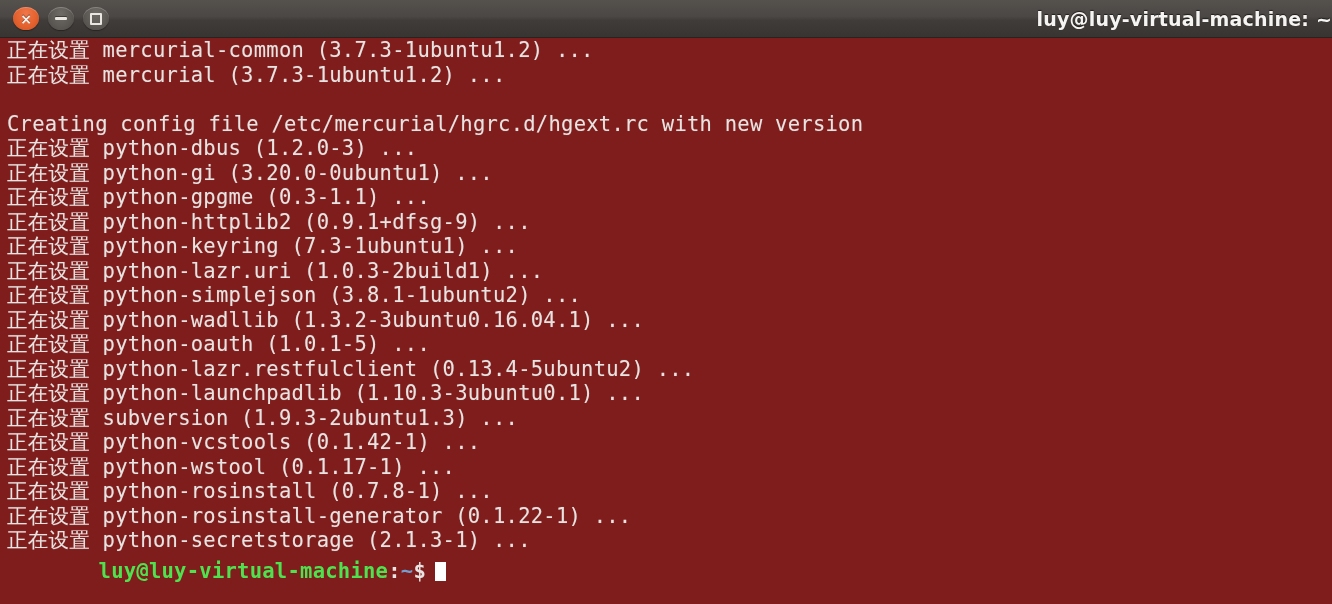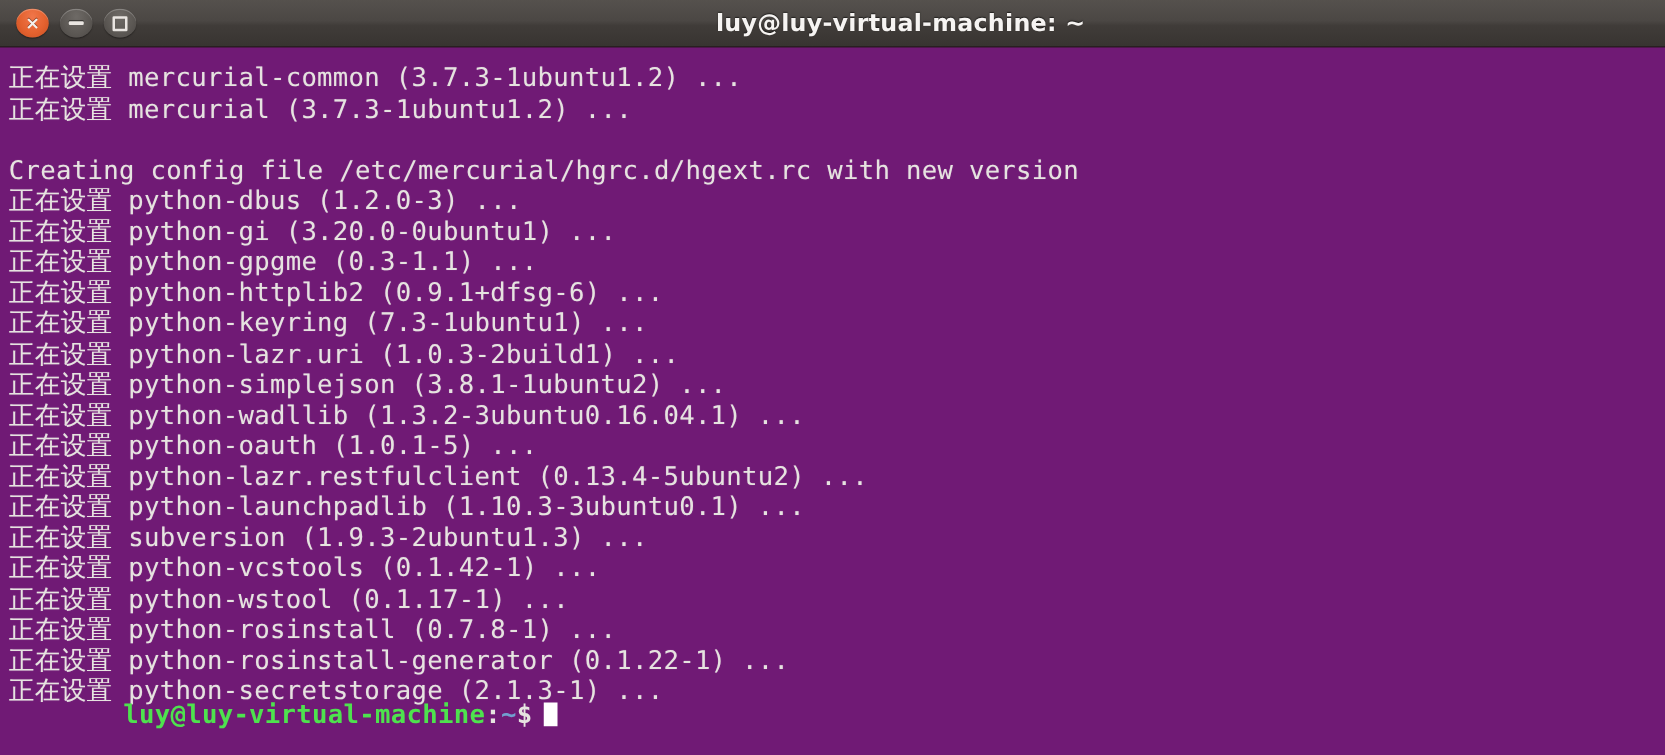--- a/index.html
+++ b/index.html
@@ -68,40 +68,40 @@
   .glyph-max {
     display: block;
     width: 12px;
     height: 12px;
     border: 2px solid #e9e5e1;
     border-radius: 1px;
     box-sizing: border-box;
   }
   .title-text {
     flex: 1;
-    text-align: center;
+    text-align: right;
     color: #f6f4f2;
     font-family: "DejaVu Sans", sans-serif;
     font-size: 19px;
     font-weight: bold;
     letter-spacing: 0.2px;
     text-shadow: 0 -1px 1px rgba(0,0,0,0.6);
     white-space: nowrap;
     overflow: hidden;
   }
   
   .terminal {
     position: absolute;
     top: 38px;
     left: 0;
     right: 0;
     bottom: 0;
-    background: #701a75;
+    background: #7f1d1d;
     overflow: hidden;
-    padding: 12px 0 0 7px;
+    padding: 0 0 0 7px;
     box-sizing: border-box;
   }
   .tline {
     font-family: "DejaVu Sans Mono", monospace;
     font-size: 20.5px;
     line-height: 24.5px;
     height: 24.5px;
     color: #e6e3e0;
     white-space: pre;
     letter-spacing: 0.25px;
@@ -151,21 +151,21 @@
   </div>
 
   <div class="terminal">
     <div class="tline">正在设置 mercurial-common (3.7.3-1ubuntu1.2) ...</div>
     <div class="tline">正在设置 mercurial (3.7.3-1ubuntu1.2) ...</div>
     <div class="tline blank"></div>
     <div class="tline">Creating config file /etc/mercurial/hgrc.d/hgext.rc with new version</div>
     <div class="tline">正在设置 python-dbus (1.2.0-3) ...</div>
     <div class="tline">正在设置 python-gi (3.20.0-0ubuntu1) ...</div>
     <div class="tline">正在设置 python-gpgme (0.3-1.1) ...</div>
-    <div class="tline">正在设置 python-httplib2 (0.9.1+dfsg-6) ...</div>
+    <div class="tline">正在设置 python-httplib2 (0.9.1+dfsg-9) ...</div>
     <div class="tline">正在设置 python-keyring (7.3-1ubuntu1) ...</div>
     <div class="tline">正在设置 python-lazr.uri (1.0.3-2build1) ...</div>
     <div class="tline">正在设置 python-simplejson (3.8.1-1ubuntu2) ...</div>
     <div class="tline">正在设置 python-wadllib (1.3.2-3ubuntu0.16.04.1) ...</div>
     <div class="tline">正在设置 python-oauth (1.0.1-5) ...</div>
     <div class="tline">正在设置 python-lazr.restfulclient (0.13.4-5ubuntu2) ...</div>
     <div class="tline">正在设置 python-launchpadlib (1.10.3-3ubuntu0.1) ...</div>
     <div class="tline">正在设置 subversion (1.9.3-2ubuntu1.3) ...</div>
     <div class="tline">正在设置 python-vcstools (0.1.42-1) ...</div>
     <div class="tline">正在设置 python-wstool (0.1.17-1) ...</div>

